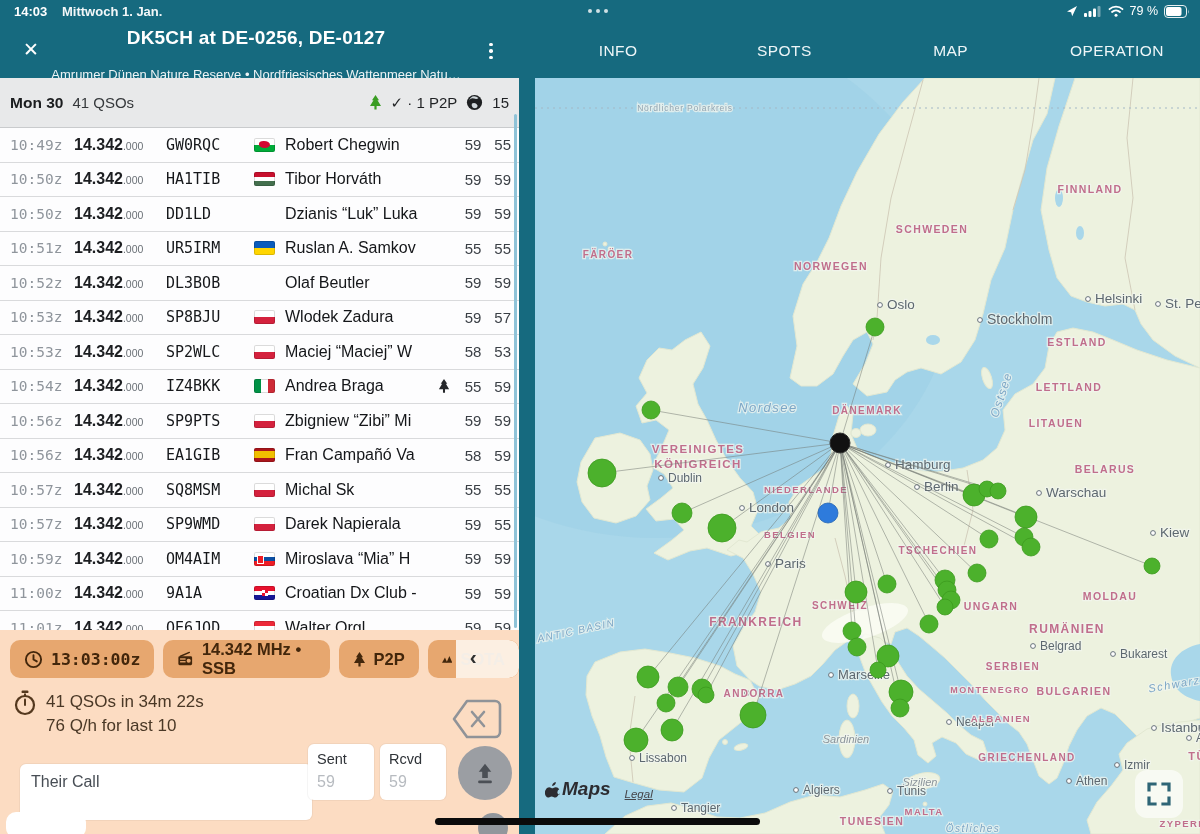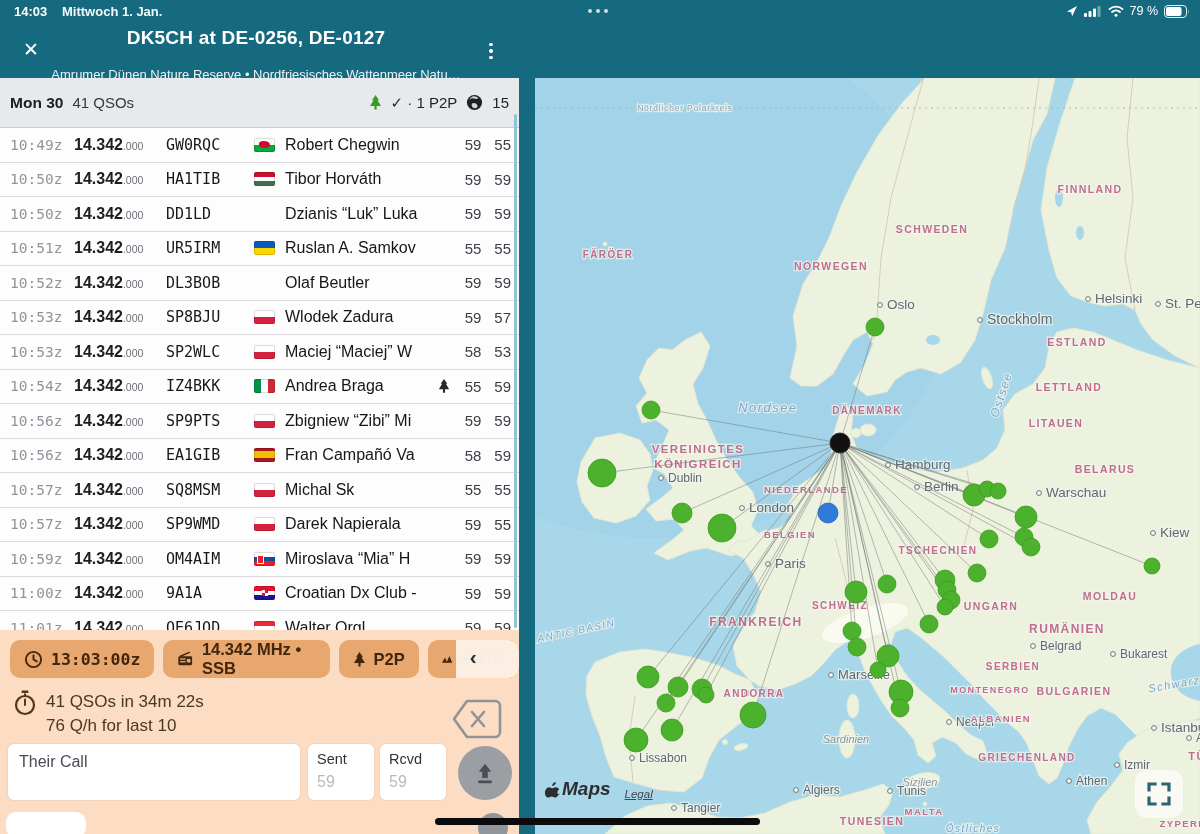--- a/index.html
+++ b/index.html
@@ -63,21 +63,21 @@
   #chips{position:absolute;left:10px;top:10px;display:flex;gap:9px;}
   .chip{height:38px;border-radius:10px;background:#e7a76f;color:#42260b;display:flex;align-items:center;gap:8px;padding:0 14px;font-size:16.5px;font-weight:bold;cursor:pointer;}
   #chip-sota{position:relative;width:76px;padding:0 14px;overflow:hidden;}
   #sota-ov{position:absolute;left:28px;top:0;right:0;bottom:0;background:rgba(255,251,247,.85);border-radius:0 10px 10px 0;}
   #sota-label{color:#b5a18c;}
   #sota-ch{position:absolute;left:42px;top:5px;font-size:21px;color:#2f2f2f;font-weight:bold;}
   #stats{position:absolute;left:13px;top:60px;display:flex;gap:9px;color:#4a3826;}
   #stats-text{font-size:17px;line-height:24px;}
   #backspace{position:absolute;left:450px;top:66px;cursor:pointer;}
   .inbox{position:absolute;top:114px;background:#fff;border-radius:6px;box-shadow:0 0 0 1px rgba(0,0,0,.04);}
-  #their-call{left:8px;width:292px;height:56px;}
+  #their-call{left:20px;width:292px;height:56px;margin-top:20px;}
   #their-call span{position:absolute;left:11px;top:9px;font-size:16px;color:#474d54;}
   #sent-box{left:308px;width:66px;height:56px;}
   #rcvd-box{left:380px;width:66px;height:56px;}
   .inbox label{position:absolute;left:9px;top:7px;font-size:14.5px;color:#2f3338;}
   .inbox em{position:absolute;left:9px;top:29px;font-style:normal;font-size:16px;color:#b7bbc0;}
   #upload-btn{position:absolute;left:458px;top:116px;width:54px;height:54px;border-radius:50%;background:#9b9ea3;display:flex;align-items:center;justify-content:center;cursor:pointer;}
   #kb-hint-left{position:absolute;left:6px;top:182px;width:80px;height:26px;background:#fff;border-radius:10px;}
   #kb-hint-right{position:absolute;left:478px;top:183px;width:30px;height:30px;border-radius:50%;background:#91969c;}
   
   #map{position:absolute;left:535px;top:78px;width:665px;height:756px;background:#a9d7ea;}
@@ -137,20 +137,26 @@
     <div id="close-x">✕</div>
     <div id="ht">
       <div id="ht-title">DK5CH at DE-0256, DE-0127</div>
       <div id="ht-sub">Amrumer Dünen Nature Reserve • Nordfriesisches Wattenmeer Natu…</div>
     </div>
     <div id="kebab">
         <i></i>
         <i></i>
         <i></i>
       </div>
+    <div id="tabs">
+      <div class="tab">INFO</div>
+      <div class="tab">SPOTS</div>
+      <div class="tab">MAP</div>
+      <div class="tab">OPERATION</div>
+    </div>
     <div id="tab-underline"></div>
   </div>
 
   <div id="leftpanel">
     <div id="listheader">
       <span id="lh-day">Mon 30</span>
       <span id="lh-count">41 QSOs</span>
       <span id="lh-spacer"></span>
       <svg width="13" height="15" viewBox="0 0 12 15">
           <path fill="#3a9d23" d="M6 0 L9.5 5.2 L8 5.2 L11.5 11 L7.1 11 L7.1 14.6 L4.9 14.6 L4.9 11 L0.5 11 L4 5.2 L2.5 5.2 Z"></path>

